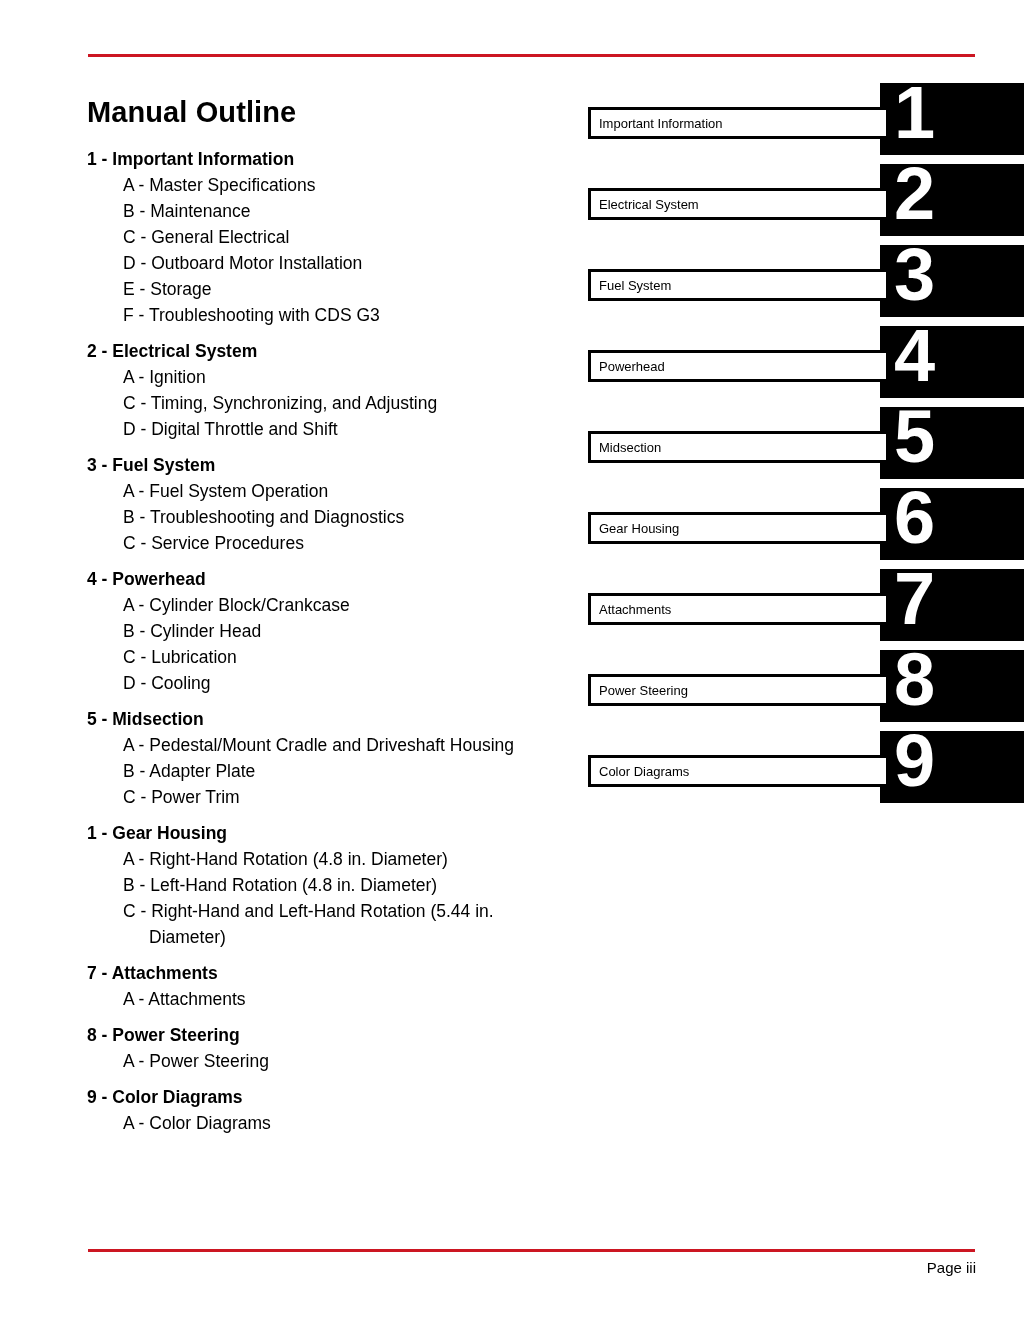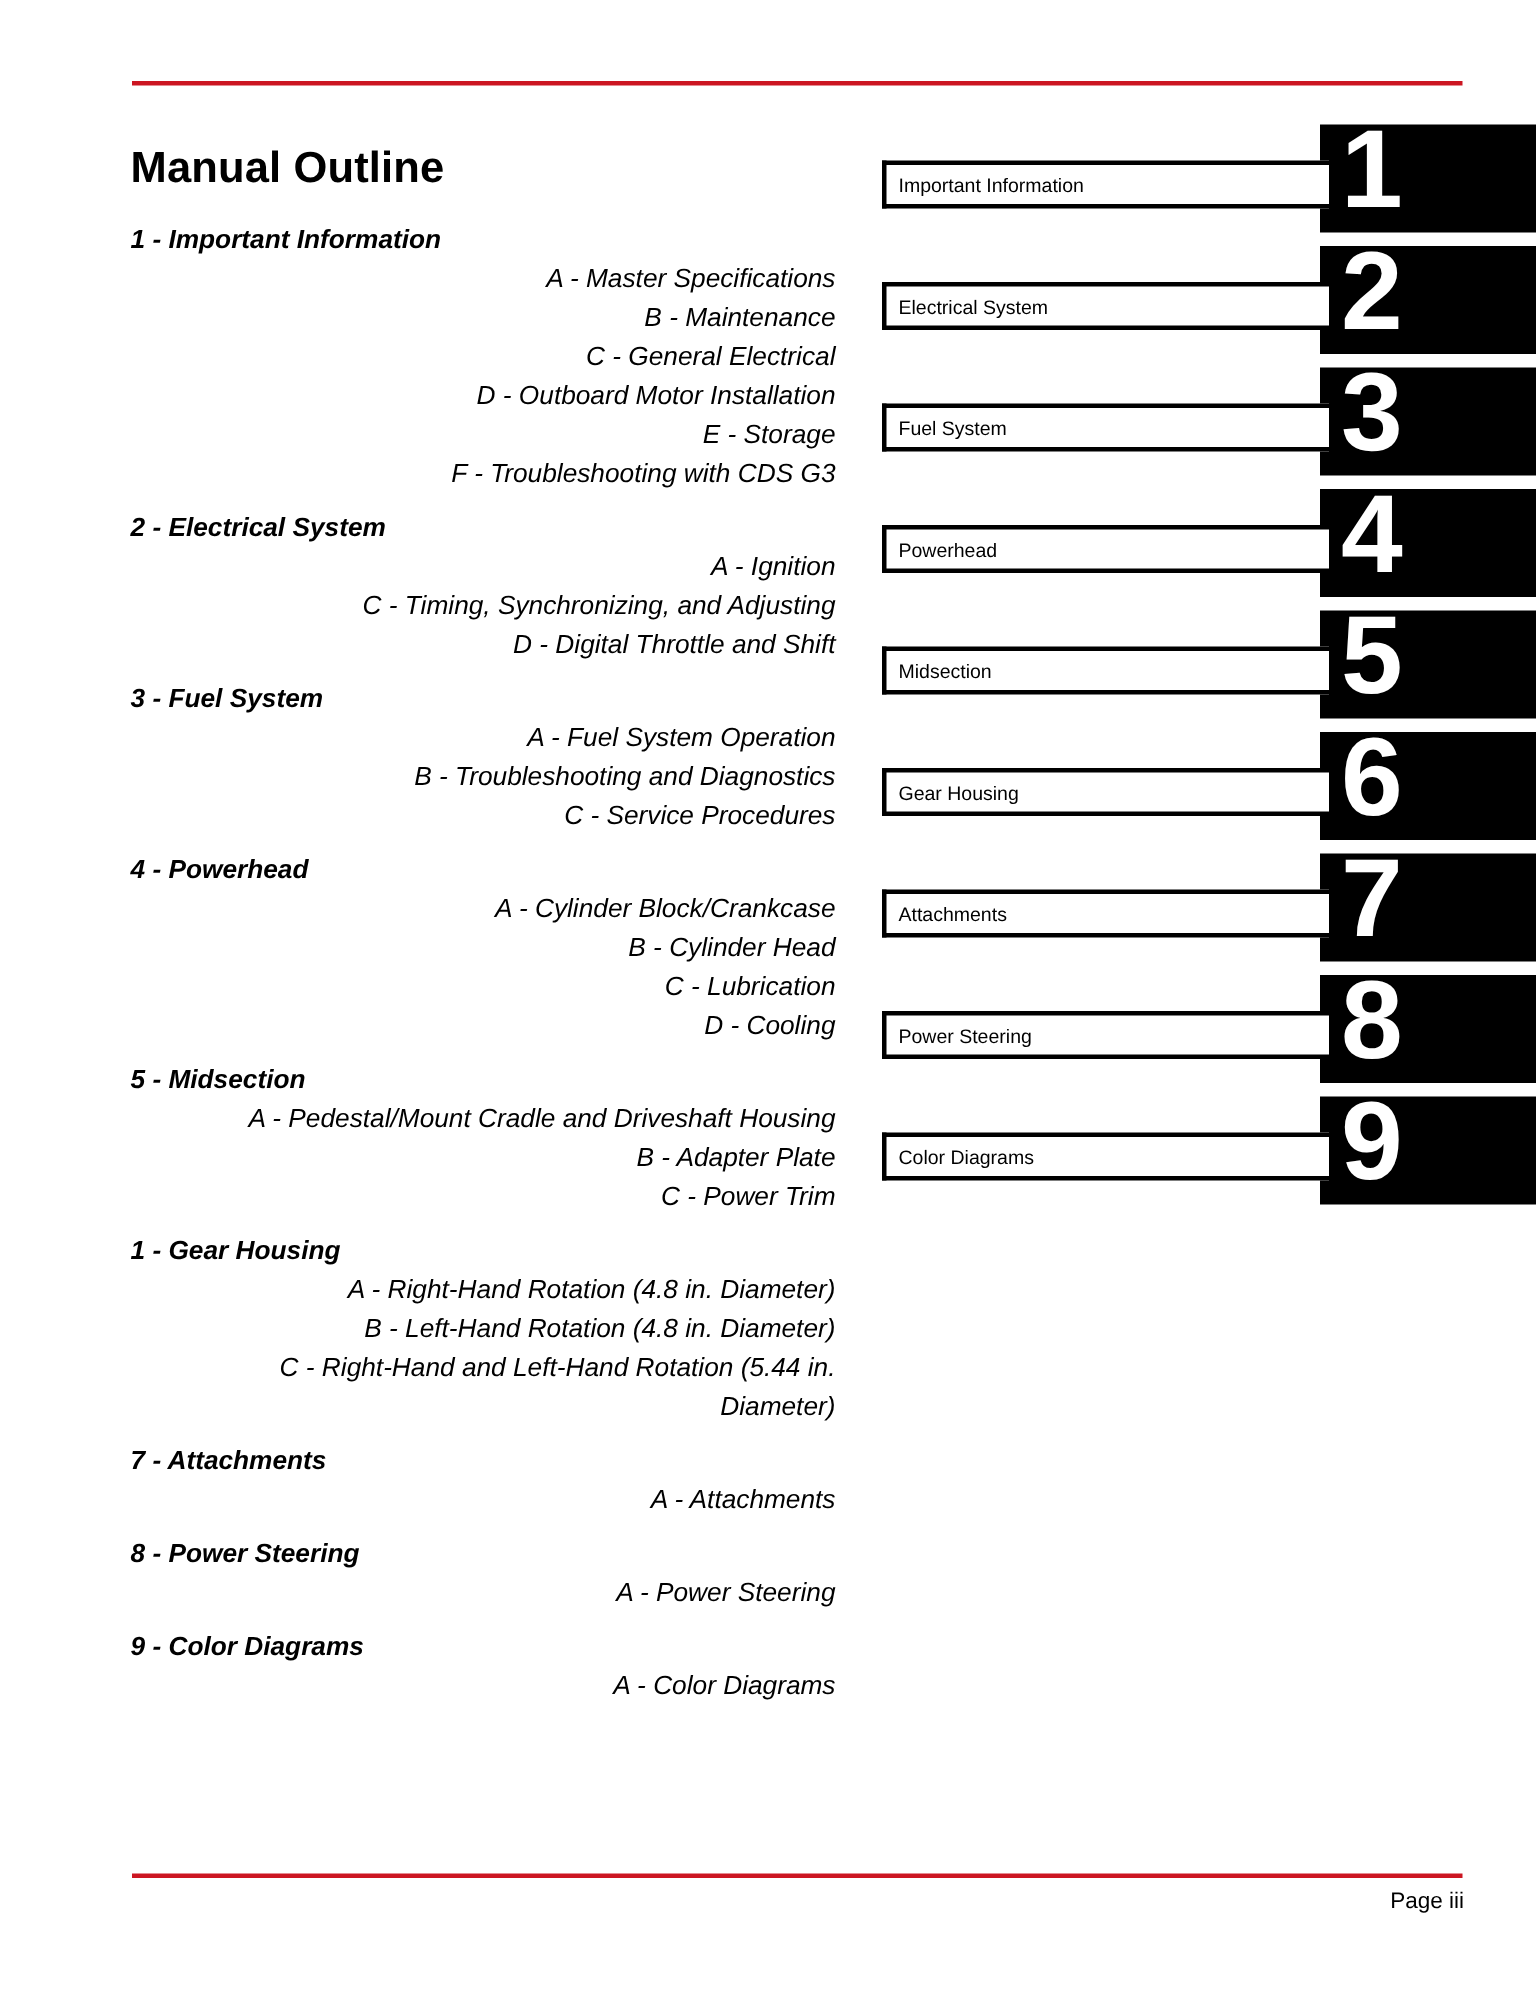--- a/index.html
+++ b/index.html
@@ -56,21 +56,20 @@
 
   
   .outline {
     position: absolute;
     left: 87px;
     top: 146px;
     width: 470px;
   }
   .sec-block {
     margin-bottom: 10px;
-    font-style: italic;
   }
   .sec-head {
     font-size: 17.5px;
     font-weight: bold;
     line-height: 26px;
     white-space: nowrap;
   }
   .sec-items {
     margin: 0;
     padding: 0;
@@ -80,21 +79,20 @@
     font-size: 17.5px;
     font-weight: normal;
     line-height: 26px;
     padding-left: 36px;
     text-indent: -0px;
   }
   .sec-item .it-wrap {
     display: block;
     padding-left: 26px;
     text-indent: -26px;
-    text-align: right;
   }
 
   
   .tabs {
     position: absolute;
     left: 588px;
     top: 83px;
     width: 436px;
   }
   .tab-row {

